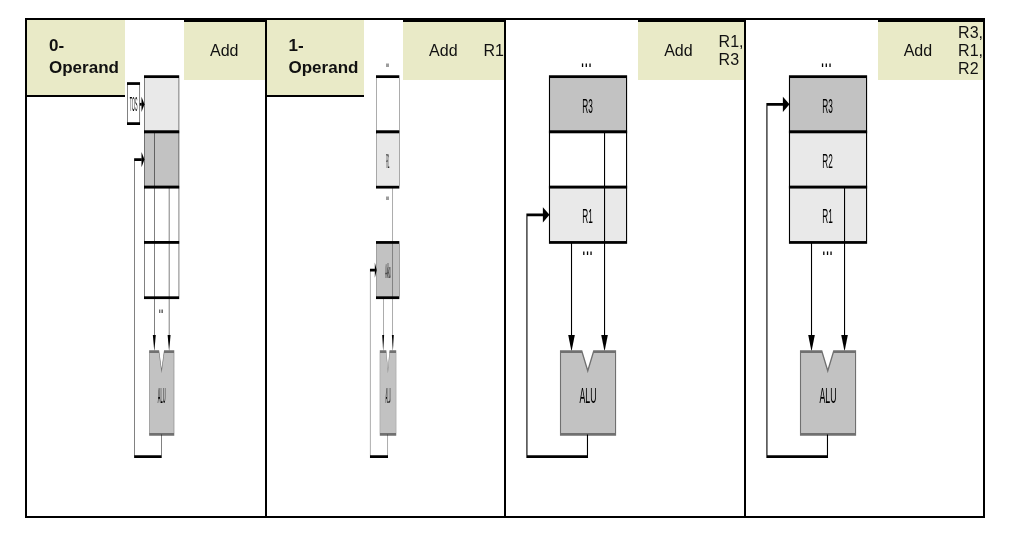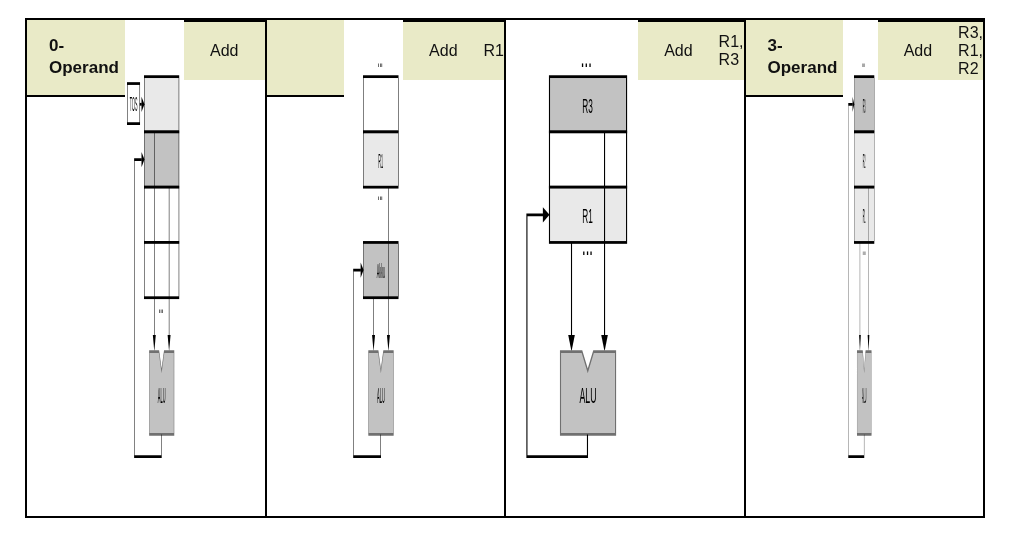--- a/index.html
+++ b/index.html
@@ -91,20 +91,21 @@
         </svg>
       </div>
       <div class="foot">
         <span class="mn">Add</span>
         <span class="op"></span>
       </div>
     </div>
 
     <div class="col">
       <div class="head">
+        <div>1-Operand</div>
       </div>
       <div class="body">
         <svg viewBox="0 0 240 359" preserveAspectRatio="none">
           <text class="dots" x="147" y="34" text-anchor="middle">...</text>
           <g>
             <rect class="cell cell-white" x="79" y="41" width="140" height="40"></rect>
             <rect class="cell cell-light" x="79" y="81" width="140" height="40"></rect>
             <text class="lbl" x="148" y="107" text-anchor="middle">R1</text>
           </g>
           <text class="dots" x="147" y="130" text-anchor="middle">...</text>
@@ -162,24 +163,20 @@
           </g>
         </svg>
       </div>
       <div class="foot">
         <span class="mn">Add</span>
         <span class="op">R1, R3</span>
       </div>
     </div>
 
     <div class="col">
-      <div class="head">
-        <div>3-Operand</div>
-        <div></div>
-      </div>
       <div class="body">
         <svg viewBox="0 0 240 359" preserveAspectRatio="none">
           <text class="dots" x="147" y="34" text-anchor="middle">...</text>
           <g>
             <rect class="cell cell-dark" x="79" y="41" width="140" height="40"></rect>
             <rect class="cell cell-light" x="79" y="81" width="140" height="40"></rect>
             <rect class="cell cell-light" x="79" y="121" width="140" height="40"></rect>
             <text class="lbl" x="148" y="67" text-anchor="middle">R3</text>
             <text class="lbl" x="148" y="107" text-anchor="middle">R2</text>
             <text class="lbl" x="148" y="147" text-anchor="middle">R1</text>

